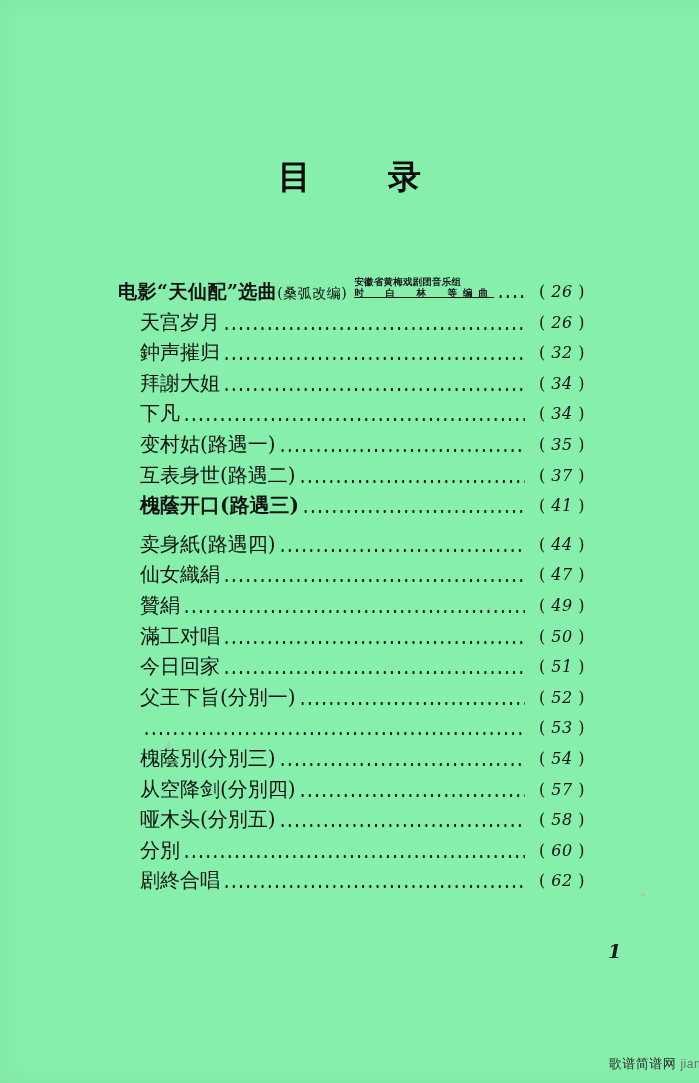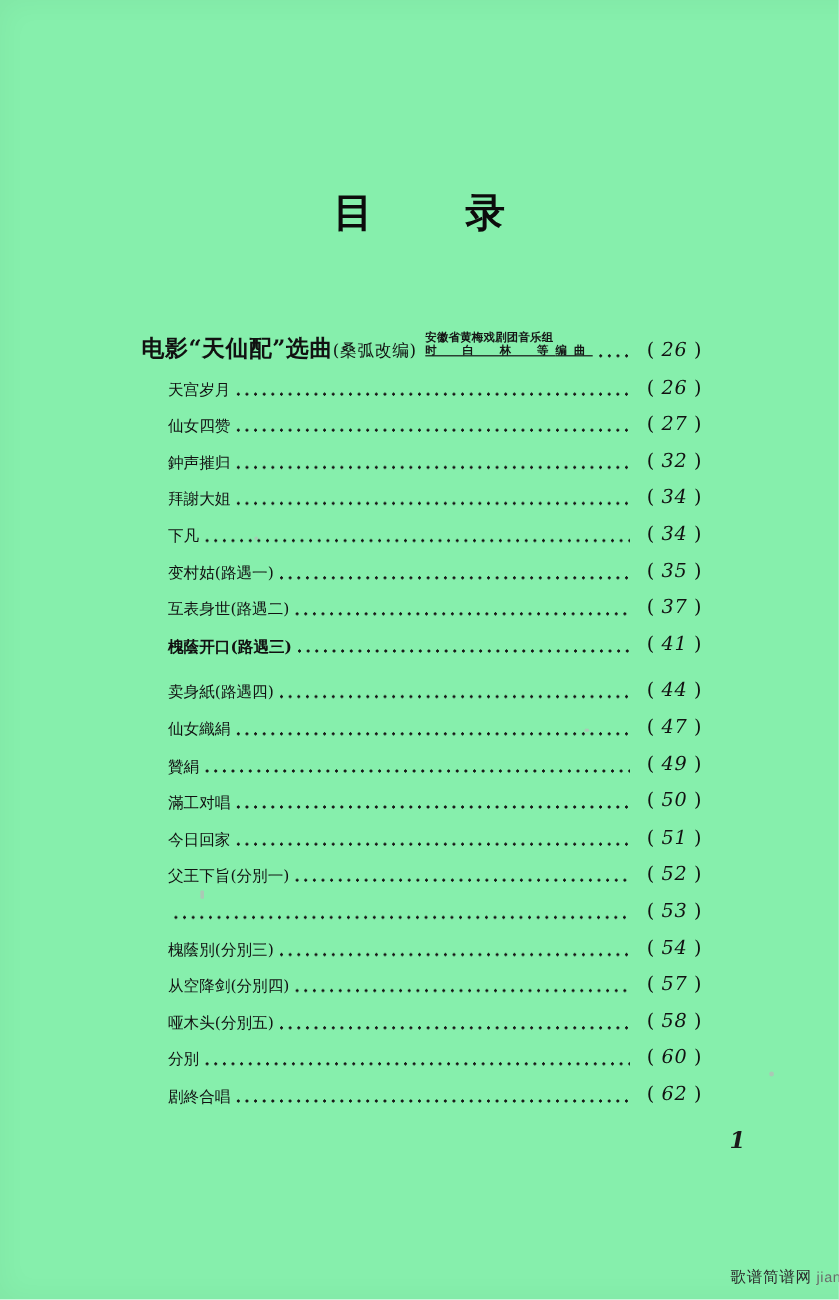--- a/index.html
+++ b/index.html
@@ -47,21 +47,21 @@
   }
   .row {
     display: flex;
     align-items: flex-end;
     height: 30.6px;
     font-family: "DejaVu Serif", serif;
     color: #111;
   }
   .row .label {
     white-space: nowrap;
-    font-size: 13px;
+    font-size: 20px;
     line-height: 1;
     padding-bottom: 5px;
   }
   .row.head {
     height: 36px;
     align-items: flex-end;
   }
   .row.head .label {
     font-size: 19px;
     font-weight: bold;
@@ -176,26 +176,20 @@
 
     <div id="entries">
         <div class="row">
           <span class="indent"></span>
           <span class="label">天宫岁月</span>
           <span class="dots"></span>
           <span class="page-no"><span class="paren">(</span>&nbsp;<span>26</span>&nbsp;<span class="paren">)</span></span>
         </div>
         <div class="row">
           <span class="indent"></span>
-          <span class="label">仙女四赞</span>
-          <span class="dots"></span>
-          <span class="page-no"><span class="paren">(</span>&nbsp;<span>27</span>&nbsp;<span class="paren">)</span></span>
-        </div>
-        <div class="row">
-          <span class="indent"></span>
           <span class="label">鈡声摧归</span>
           <span class="dots"></span>
           <span class="page-no"><span class="paren">(</span>&nbsp;<span>32</span>&nbsp;<span class="paren">)</span></span>
         </div>
         <div class="row">
           <span class="indent"></span>
           <span class="label">拜謝大姐</span>
           <span class="dots"></span>
           <span class="page-no"><span class="paren">(</span>&nbsp;<span>34</span>&nbsp;<span class="paren">)</span></span>
         </div>

